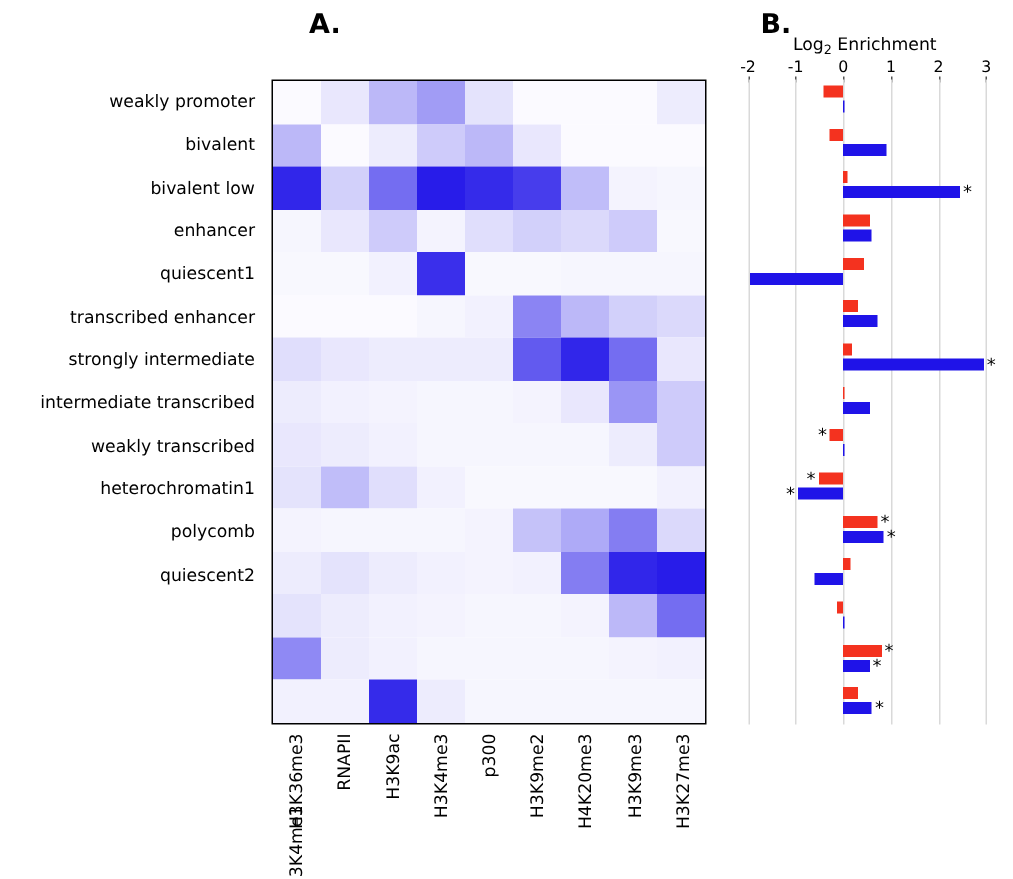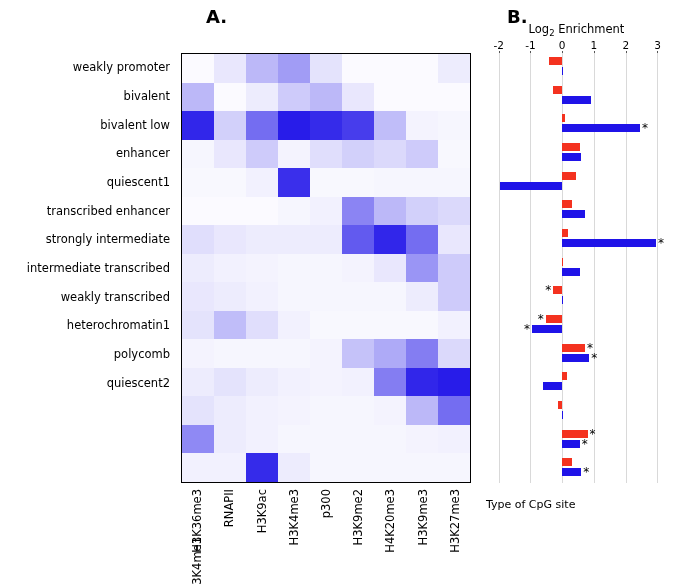--- a/index.html
+++ b/index.html
@@ -432,14 +432,13 @@
       <div class="star" style="left: 95.6754px; top: 14px;">*</div>
     </div>
     <div class="bar-row" style="top: 401.333px; height: 28.6667px;">
       <div class="bar dec" style="left: 76.2105px; width: 9.52632px; top: 4px;"></div>
       <div class="bar inc" style="left: 76.2105px; width: 19.0526px; top: 14px;"></div>
       <div class="star" style="left: 97.2632px; top: 14px;">*</div>
     </div>
   </div>
 
 <div id="legend">
-  <div id="legend-title">Type of CpG site</div>
 </div>
 
 </body></html>

